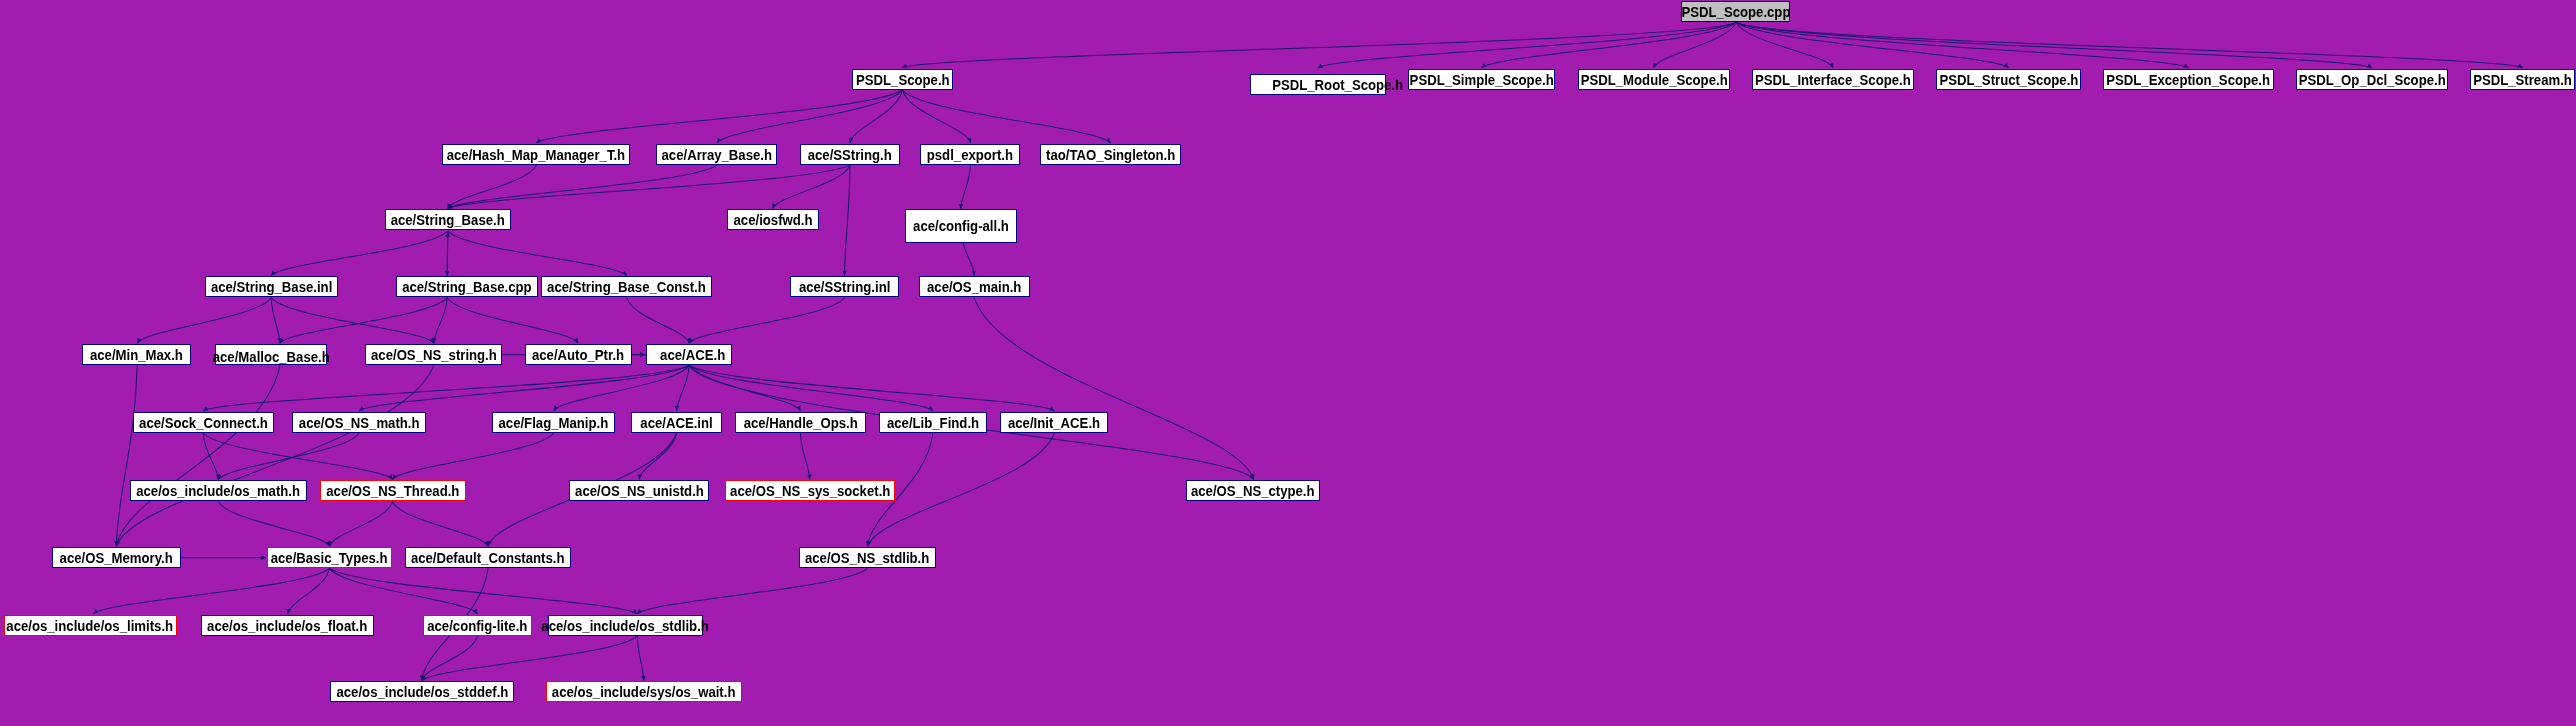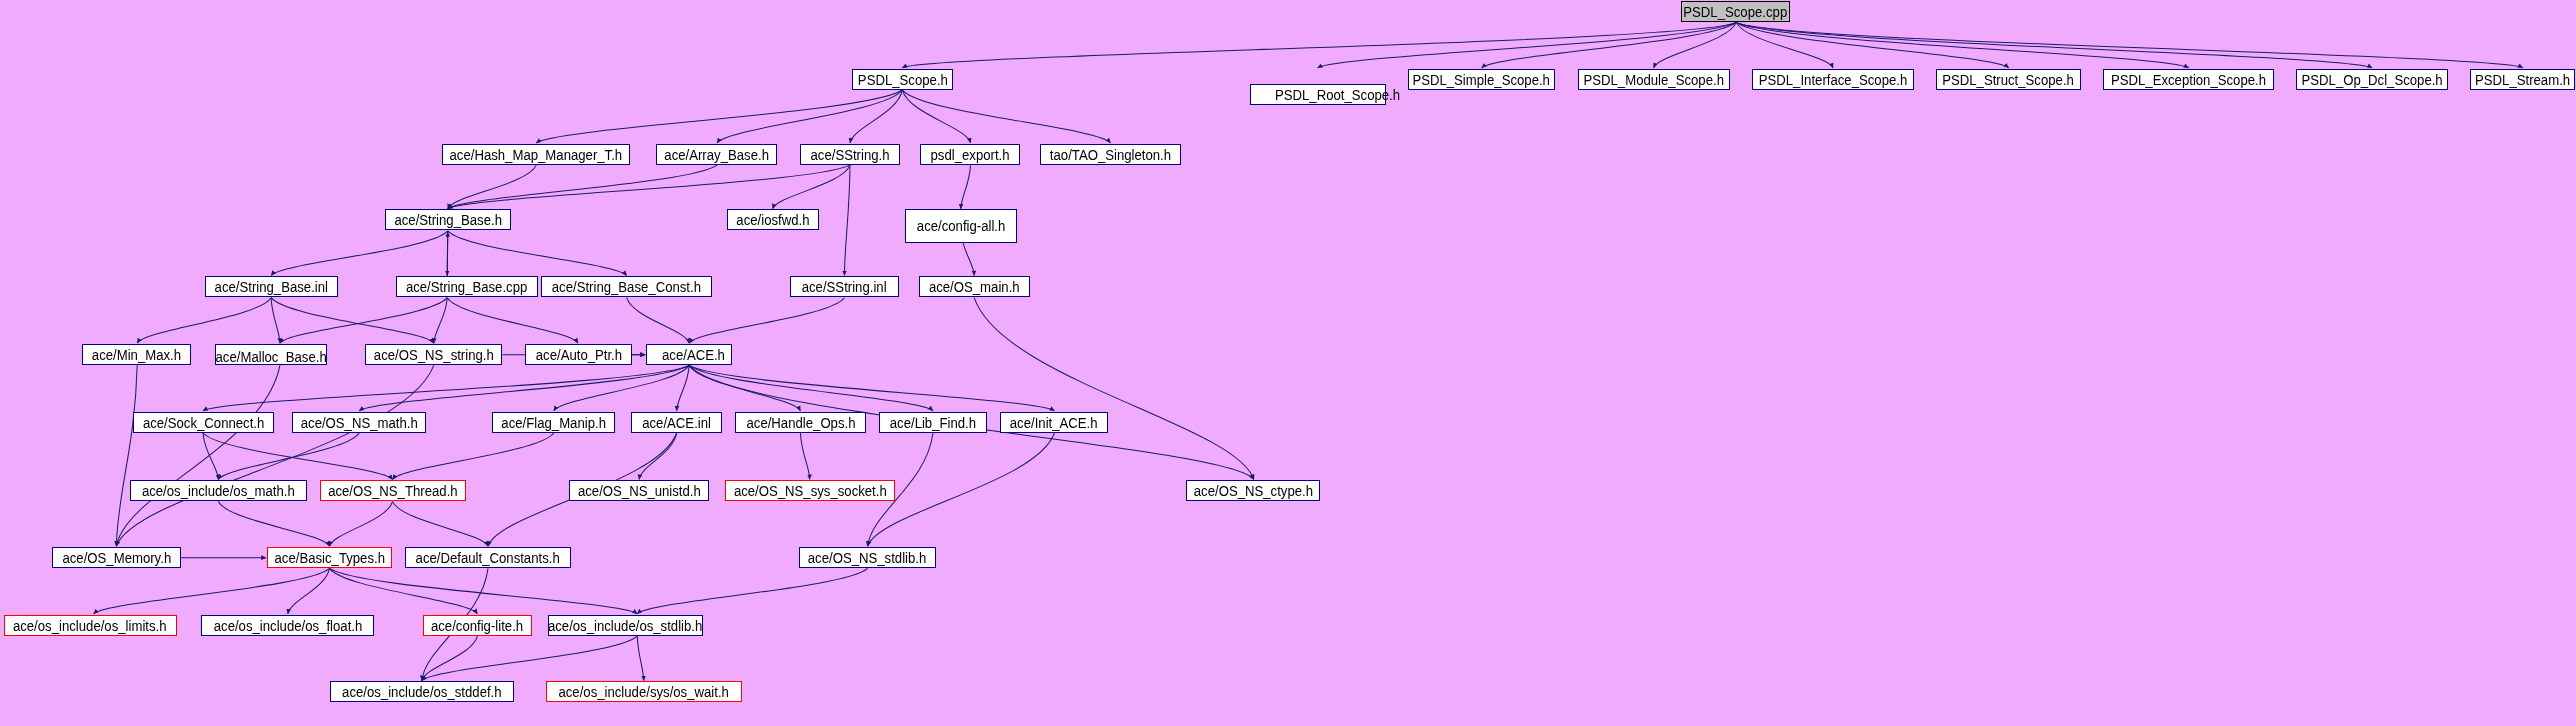--- a/index.html
+++ b/index.html
@@ -9,21 +9,21 @@
   .node{position:absolute;box-sizing:border-box;border:0.9px solid #000080;
         background:#ffffff;color:#000000;display:flex;align-items:center;
         justify-content:center;white-space:nowrap;line-height:1;}
   .node .lbl{display:block;font-size:14px;letter-spacing:0px;transform:scaleX(0.94);}
   .node.root{background:#c0c0c0;border:0.9px solid #000000;}
   .node.red{border:0.9px solid #ff0000;}
 </style>
 </head>
 <body>
 
-<div id="canvas" style="background: #f0abfc;">
+<div id="canvas" style="background: #a21caf; font-weight: bold;">
   <svg id="edges" viewBox="0 0 2779 784" xmlns="http://www.w3.org/2000/svg">
       <defs>
         <marker id="ah" viewBox="0 0 10 10" refX="9.2" refY="5" markerWidth="5.2" markerHeight="5.2" orient="auto-start-reverse">
           <path d="M 0 0.6 L 10 5 L 0 9.4 z" fill="#191970"></path>
         </marker>
       </defs>
       <path d="M 1873 24 C 1831 46.05, 999.9 58.3, 973.5 73" fill="none" stroke="#191970" stroke-width="1.1" marker-end="url(#ah)"></path>
       <path d="M 1873 24 C 1831 46.05, 1447.9 58.3, 1421.5 73" fill="none" stroke="#191970" stroke-width="1.1" marker-end="url(#ah)"></path>
       <path d="M 1873 24 C 1846.099 46.05, 1615.4092 58.3, 1598.5 73" fill="none" stroke="#191970" stroke-width="1.1" marker-end="url(#ah)"></path>
       <path d="M 1873 24 C 1864.278 46.05, 1789.4824 58.3, 1784 73" fill="none" stroke="#191970" stroke-width="1.1" marker-end="url(#ah)"></path>
@@ -92,21 +92,21 @@
       <path d="M 687.5 686 C 664.715 707.6, 469.322 719.6, 455 734" fill="none" stroke="#191970" stroke-width="1.1" marker-end="url(#ah)"></path>
       <path d="M 687.5 686 C 688.186 707.6, 694.0688 719.6, 694.5 734" fill="none" stroke="#191970" stroke-width="1.1" marker-end="url(#ah)"></path>
       <path d="M 526.5 613 C 519.493 667.45, 459.4044 697.7, 455 734" fill="none" stroke="#191970" stroke-width="1.1" marker-end="url(#ah)"></path>
     </svg>
 <div class="node root" style="left: 1681px; top: 0.9px; width: 109px; height: 21.3px;">
       <span class="lbl">PSDL_Scope.cpp</span>
     </div>
     <div class="node" style="left: 852px; top: 69px; width: 101px; height: 21.3px;">
       <span class="lbl">PSDL_Scope.h</span>
     </div>
-    <div class="node" style="left: 1250px; top: 84px; width: 136px; height: 21.3px; padding-left: 40px;">
+    <div class="node" style="left: 1250px; top: 74px; width: 136px; height: 21.3px; padding-left: 40px;">
       <span class="lbl">PSDL_Root_Scope.h</span>
     </div>
     <div class="node" style="left: 1408px; top: 69px; width: 147px; height: 21.3px;">
       <span class="lbl">PSDL_Simple_Scope.h</span>
     </div>
     <div class="node" style="left: 1578px; top: 69px; width: 152px; height: 21.3px;">
       <span class="lbl">PSDL_Module_Scope.h</span>
     </div>
     <div class="node" style="left: 1752px; top: 69px; width: 162px; height: 21.3px;">
       <span class="lbl">PSDL_Interface_Scope.h</span>

